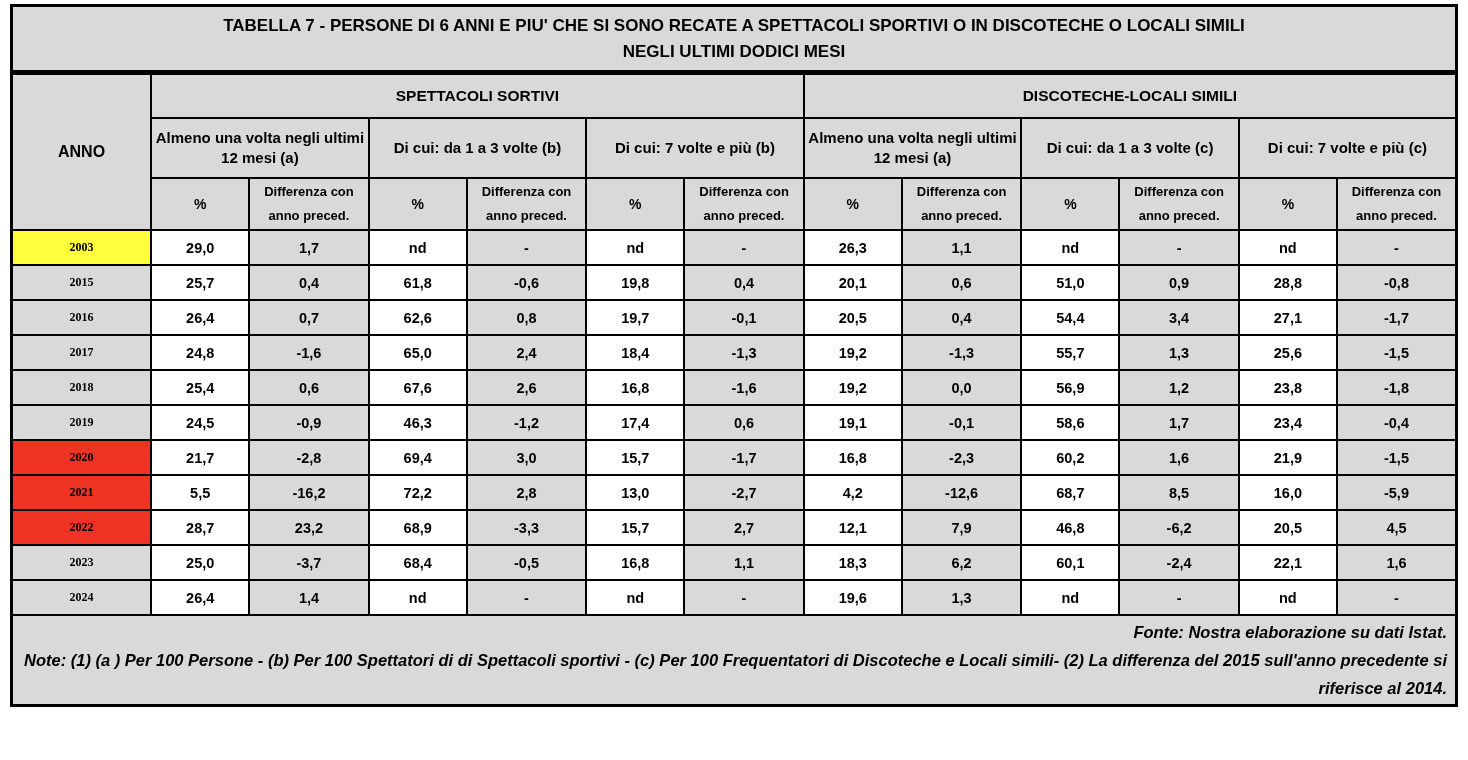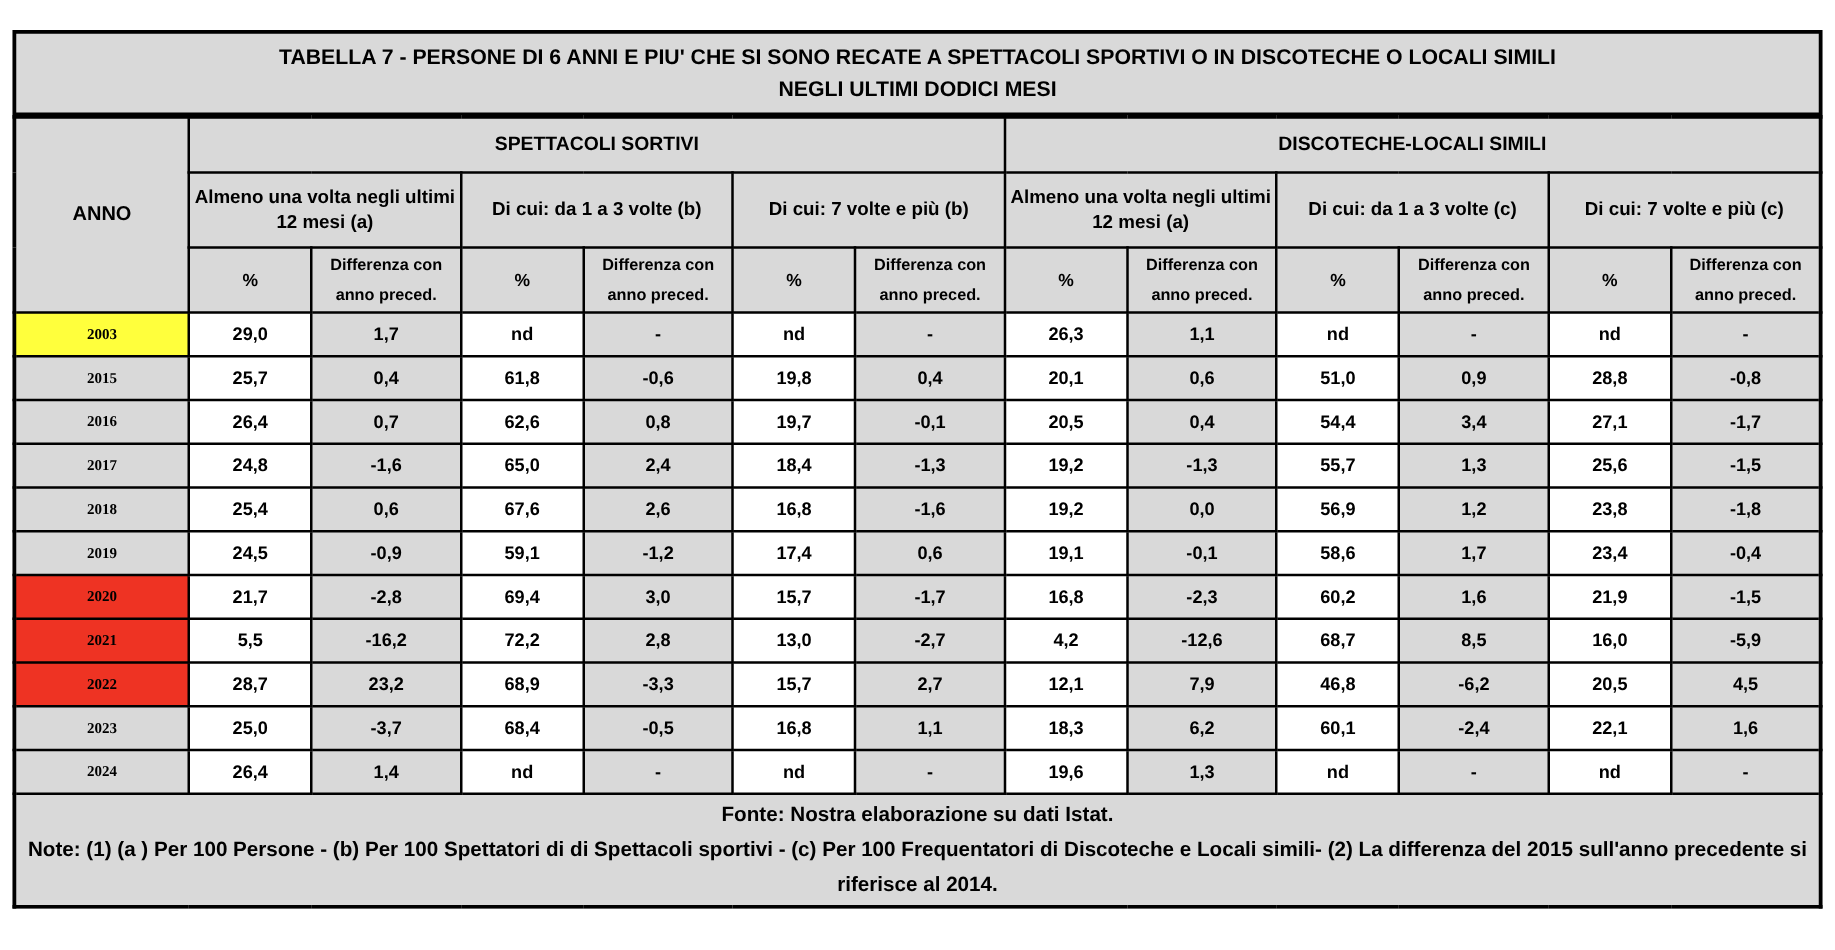--- a/index.html
+++ b/index.html
@@ -1,17 +1,17 @@
 <!DOCTYPE html>
 <html style="--gray: #D9D9D9; --yellow: #FFFF3C; --red: #EE3323;"><head>
 <meta charset="utf-8">
 <style>
   html,body{margin:0;padding:0;background:#ffffff;}
   body{font-family:"Liberation Sans", sans-serif;-webkit-font-smoothing:antialiased;}
-  .wrap{width:1448px;margin:24px auto 0 auto;}
+  .wrap{width:1448px;margin:4px auto 0 auto;}
   table{border-collapse:collapse;table-layout:fixed;width:1448px;background:var(--gray,#D9D9D9);}
   table, td, th{border:2px solid #000;}
   table{border:3px solid #000;}
   .title-block{
     background:var(--gray,#D9D9D9);
     border:3px solid #000;border-bottom:2px solid #000;
     text-align:center;font-weight:bold;font-size:17px;line-height:26px;
     padding:6px 4px 5px 4px;color:#000;
   }
   .title-block div{white-space:nowrap;}
@@ -21,21 +21,21 @@
   .anno-h{font-size:16px;background:var(--gray,#D9D9D9);}
   .pct-h{font-size:14px;height:40px;background:var(--gray,#D9D9D9);}
   .diff-h{font-size:13px;height:40px;background:var(--gray,#D9D9D9);line-height:24px;}
   .year-cell{font-size:12px;background:var(--gray,#D9D9D9);height:31px;font-family:Liberation Serif, serif;}
   .year-yellow{background:var(--yellow,#FFFF3C);}
   .year-red{background:var(--red,#EE3323);}
   .val-pct{background:#ffffff;font-size:14.5px;}
   .val-diff{background:var(--gray,#D9D9D9);font-size:14.5px;}
   .group-sep{border-left:2px solid #0369a1;}
   .notes-row td{
-    text-align:center;font-weight:bold;font-size:16.5px;
+    text-align:right;font-style:italic;font-weight:bold;font-size:16.5px;
     line-height:28px;padding:2px 8px;background:var(--gray,#D9D9D9);
   }
 </style>
 </head>
 <body>
 
 <div class="wrap">
 
   <div class="title-block">
     <div>TABELLA 7 - PERSONE DI 6 ANNI E PIU' CHE SI SONO RECATE A SPETTACOLI SPORTIVI O IN DISCOTECHE O LOCALI SIMILI</div>
@@ -160,21 +160,21 @@
           <td class="val-diff">0,0</td>
           <td class="val-pct">56,9</td>
           <td class="val-diff">1,2</td>
           <td class="val-pct">23,8</td>
           <td class="val-diff">-1,8</td>
         </tr>
         <tr>
           <th class="year-cell">2019</th>
           <td class="val-pct group-sep">24,5</td>
           <td class="val-diff">-0,9</td>
-          <td class="val-pct">59,1</td>
+          <td class="val-pct">46,3</td>
           <td class="val-diff">-1,2</td>
           <td class="val-pct">17,4</td>
           <td class="val-diff">0,6</td>
           <td class="val-pct group-sep">19,1</td>
           <td class="val-diff">-0,1</td>
           <td class="val-pct">58,6</td>
           <td class="val-diff">1,7</td>
           <td class="val-pct">23,4</td>
           <td class="val-diff">-0,4</td>
         </tr>

